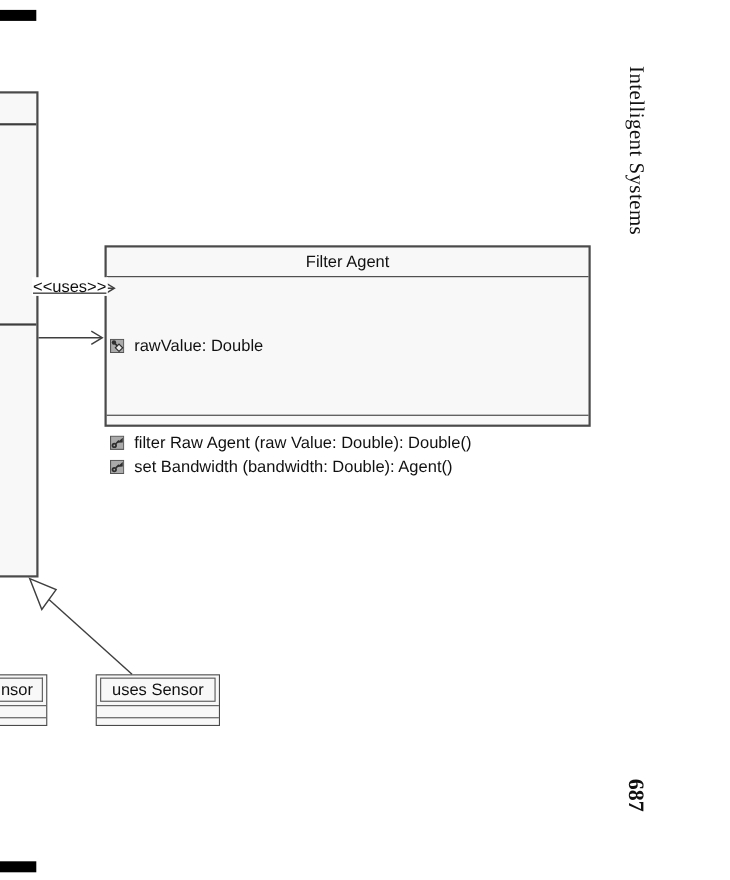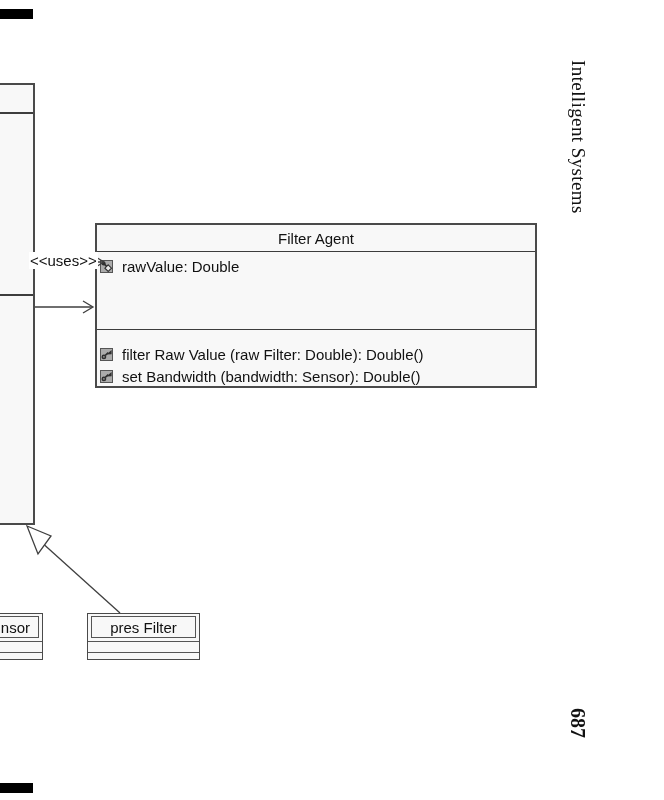--- a/index.html
+++ b/index.html
@@ -31,21 +31,21 @@
   .leftbox .sec1{height:27px;}
   .leftbox .sec2{height:180px;border-bottom:2px solid #3d3d3d;border-top:2px solid #3d3d3d;}
   .leftbox .sec3{flex:1;}
 
   
   .filterbox{left:95px;top:223px;width:442px;height:165px;border-width:2px;}
   .filterbox .title{
     flex:0 0 26px;display:flex;align-items:center;justify-content:center;
     font-size:15px;border-bottom:1.5px solid #3d3d3d;
   }
-  .filterbox .attrs{flex:0 0 74px;border-bottom:1.5px solid #3d3d3d;padding-top:3px;}
+  .filterbox .attrs{flex:0 0 74px;border-bottom:1.5px solid #3d3d3d;padding-top:3px;margin-top:48px;}
   .filterbox .ops{flex:1;padding-top:13px;}
   .mrow{display:flex;align-items:center;height:22px;padding-left:3px;gap:9px;font-size:15px;}
   .mrow .icon{flex:0 0 13px;height:13px;display:block;}
 
   
   .sensorbox{border-width:1.5px;}
   .presbox{left:87px;top:613px;width:113px;height:47px;}
   .nsorbox{left:-45px;top:613px;width:88px;height:47px;}
   .sensor-title{
     box-sizing:border-box;margin:2px 3px 0 3px;height:22px;border:1.2px solid #555;
@@ -55,21 +55,21 @@
   .sensor-spacer{height:2.5px;}
   .sensor-comp1{box-sizing:border-box;border-top:1.2px solid #555;height:11px;}
   .sensor-comp2{box-sizing:border-box;border-top:1.2px solid #555;flex:1;}
 
   
   .overlay{position:absolute;left:0;top:0;pointer-events:none;}
 
   
   .uses-label{
     position:absolute;left:29px;top:252px;height:17px;line-height:17px;
-    background:#fff;font-size:15px;padding:0 1px;white-space:nowrap;
+    background:#fff;font-size:15px;padding:0 1px;white-space:nowrap;text-decoration:underline;
   }
 </style>
 </head>
 <body>
 
 <div class="canvas">
 
   <div class="edge-tab top"></div>
   <div class="edge-tab bottom"></div>
 
@@ -97,44 +97,44 @@
     </div>
     <div class="ops">
       <div class="mrow">
         <svg class="icon" viewBox="0 0 13 13" width="13" height="13">
             <rect x="0.5" y="0.5" width="12" height="12" fill="#ababab" stroke="#555"></rect>
             <circle cx="3.9" cy="8.9" r="2.4" fill="#2f2f2f"></circle>
             <circle cx="3.9" cy="8.9" r="0.8" fill="#ababab"></circle>
             <line x1="5.3" y1="7.4" x2="8.2" y2="4.6" stroke="#2f2f2f" stroke-width="1.5"></line>
             <polygon points="6.3,6.6 11.6,1.9 11.6,6.2" fill="#2f2f2f"></polygon>
           </svg>
-        <span>filter Raw Value (raw Filter: Double): Double()</span>
+        <span>filter Raw Agent (raw Value: Double): Double()</span>
       </div>
       <div class="mrow">
         <svg class="icon" viewBox="0 0 13 13" width="13" height="13">
             <rect x="0.5" y="0.5" width="12" height="12" fill="#ababab" stroke="#555"></rect>
             <circle cx="3.9" cy="8.9" r="2.4" fill="#2f2f2f"></circle>
             <circle cx="3.9" cy="8.9" r="0.8" fill="#ababab"></circle>
             <line x1="5.3" y1="7.4" x2="8.2" y2="4.6" stroke="#2f2f2f" stroke-width="1.5"></line>
             <polygon points="6.3,6.6 11.6,1.9 11.6,6.2" fill="#2f2f2f"></polygon>
           </svg>
-        <span>set Bandwidth (bandwidth: Sensor): Double()</span>
+        <span>set Bandwidth (bandwidth: Double): Agent()</span>
       </div>
     </div>
   </div>
 
   <div class="classbox sensorbox nsorbox">
     <div class="sensor-title">nsor</div>
     <div class="sensor-spacer"></div>
     <div class="sensor-comp1"></div>
     <div class="sensor-comp2"></div>
   </div>
 
   <div class="classbox sensorbox presbox">
-    <div class="sensor-title">pres Filter</div>
+    <div class="sensor-title">uses Sensor</div>
     <div class="sensor-spacer"></div>
     <div class="sensor-comp1"></div>
     <div class="sensor-comp2"></div>
   </div>
 
   <svg class="overlay" width="664" height="800" viewBox="0 0 664 800">
 
     <line x1="35" y1="262" x2="103" y2="262" stroke="#3f3f3f" stroke-width="1.3"></line>
     <polyline points="94,256 104,262 94,268" fill="none" stroke="#3f3f3f" stroke-width="1.3"></polyline>
 

